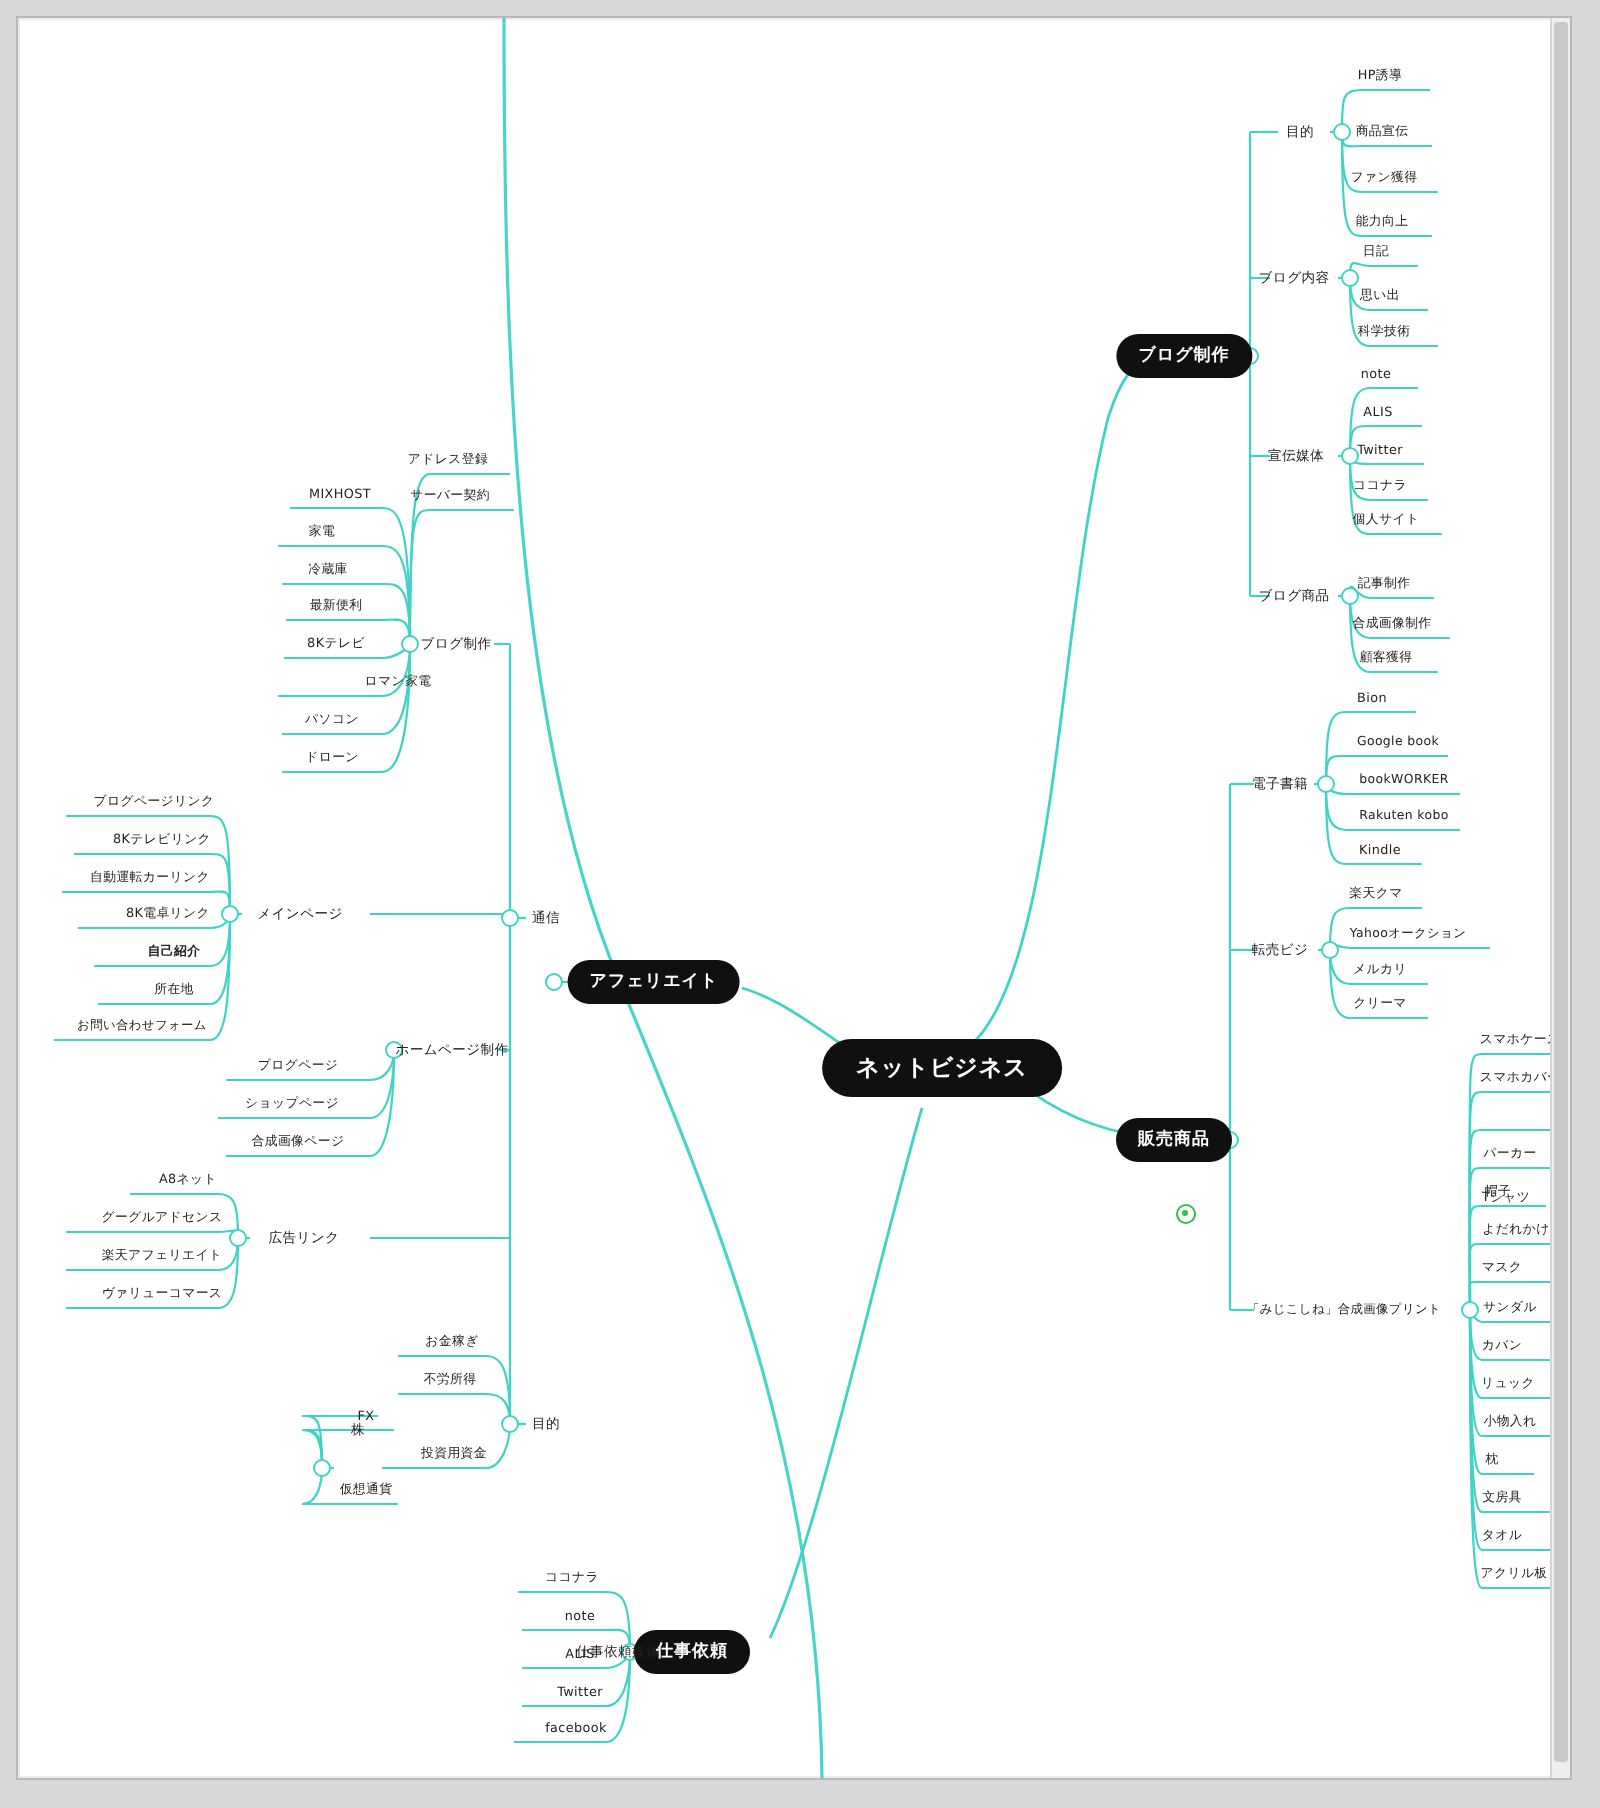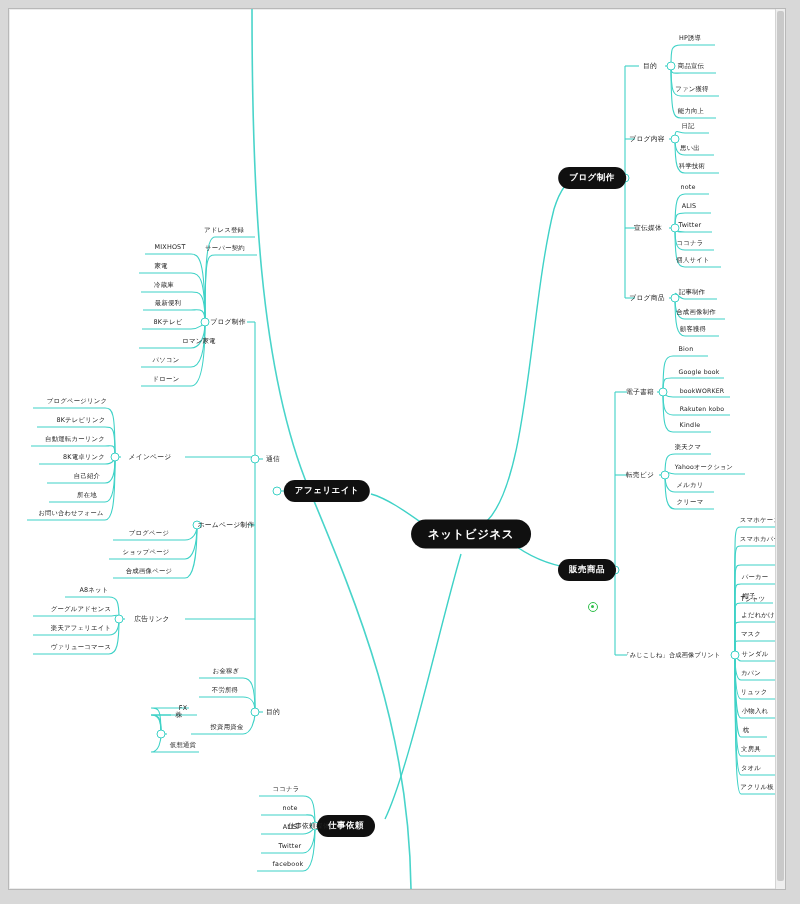--- a/index.html
+++ b/index.html
@@ -270,21 +270,21 @@
           <div class="node lbl leaf" style="left: 159px; top: 294px;">最新便利</div>
           <div class="node lbl leaf" style="left: 159px; top: 313px;">8Kテレビ</div>
           <div class="node lbl leaf" style="left: 148px; top: 332px; margin-left: 42px;">ロマン家電</div>
           <div class="node lbl leaf" style="left: 157px; top: 351px;">パソコン</div>
           <div class="node lbl leaf" style="left: 157px; top: 370px;">ドローン</div>
           <div class="node lbl sub" style="left: 141px; top: 448px;">メインページ</div>
           <div class="node lbl leaf" style="left: 68px; top: 392px;">ブログページリンク</div>
           <div class="node lbl leaf" style="left: 72px; top: 411px;">8Kテレビリンク</div>
           <div class="node lbl leaf" style="left: 66px; top: 430px;">自動運転カーリンク</div>
           <div class="node lbl leaf" style="left: 75px; top: 448px;">8K電卓リンク</div>
-          <div class="node lbl leaf" style="left: 78px; top: 467px;">自己紹介</div>
+          <div class="node lbl leaf" style="left: 78px; top: 467px; font-weight: bold;">自己紹介</div>
           <div class="node lbl leaf" style="left: 78px; top: 486px;">所在地</div>
           <div class="node lbl leaf wide" style="left: 62px; top: 504px;">お問い合わせフォーム</div>
           <div class="node lbl sub" style="left: 217px; top: 516px;">ホームページ制作</div>
           <div class="node lbl leaf" style="left: 140px; top: 524px;">ブログページ</div>
           <div class="node lbl leaf" style="left: 137px; top: 543px;">ショップページ</div>
           <div class="node lbl leaf" style="left: 140px; top: 562px;">合成画像ページ</div>
           <div class="node lbl sub" style="left: 143px; top: 610px;">広告リンク</div>
           <div class="node lbl leaf" style="left: 85px; top: 581px;">A8ネット</div>
           <div class="node lbl leaf" style="left: 72px; top: 600px;">グーグルアドセンス</div>
           <div class="node lbl leaf" style="left: 72px; top: 619px;">楽天アフェリエイト</div>

